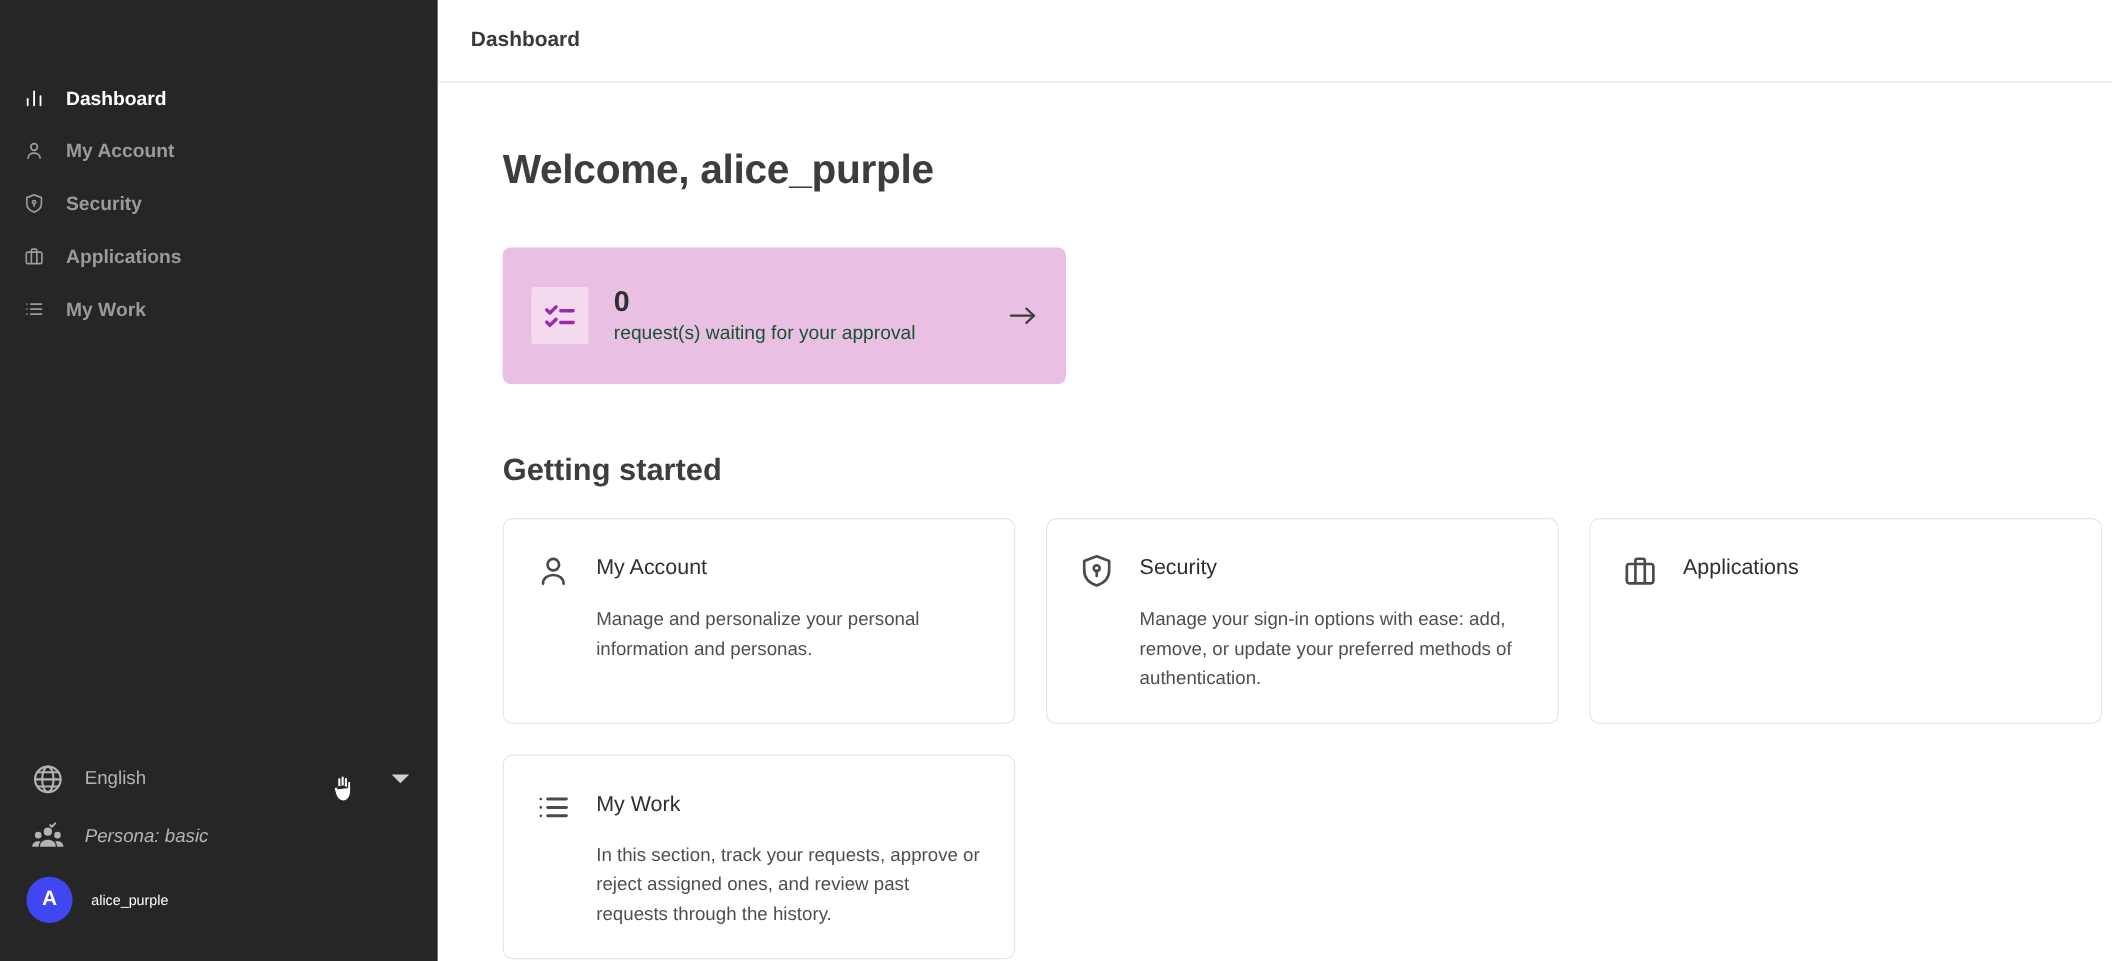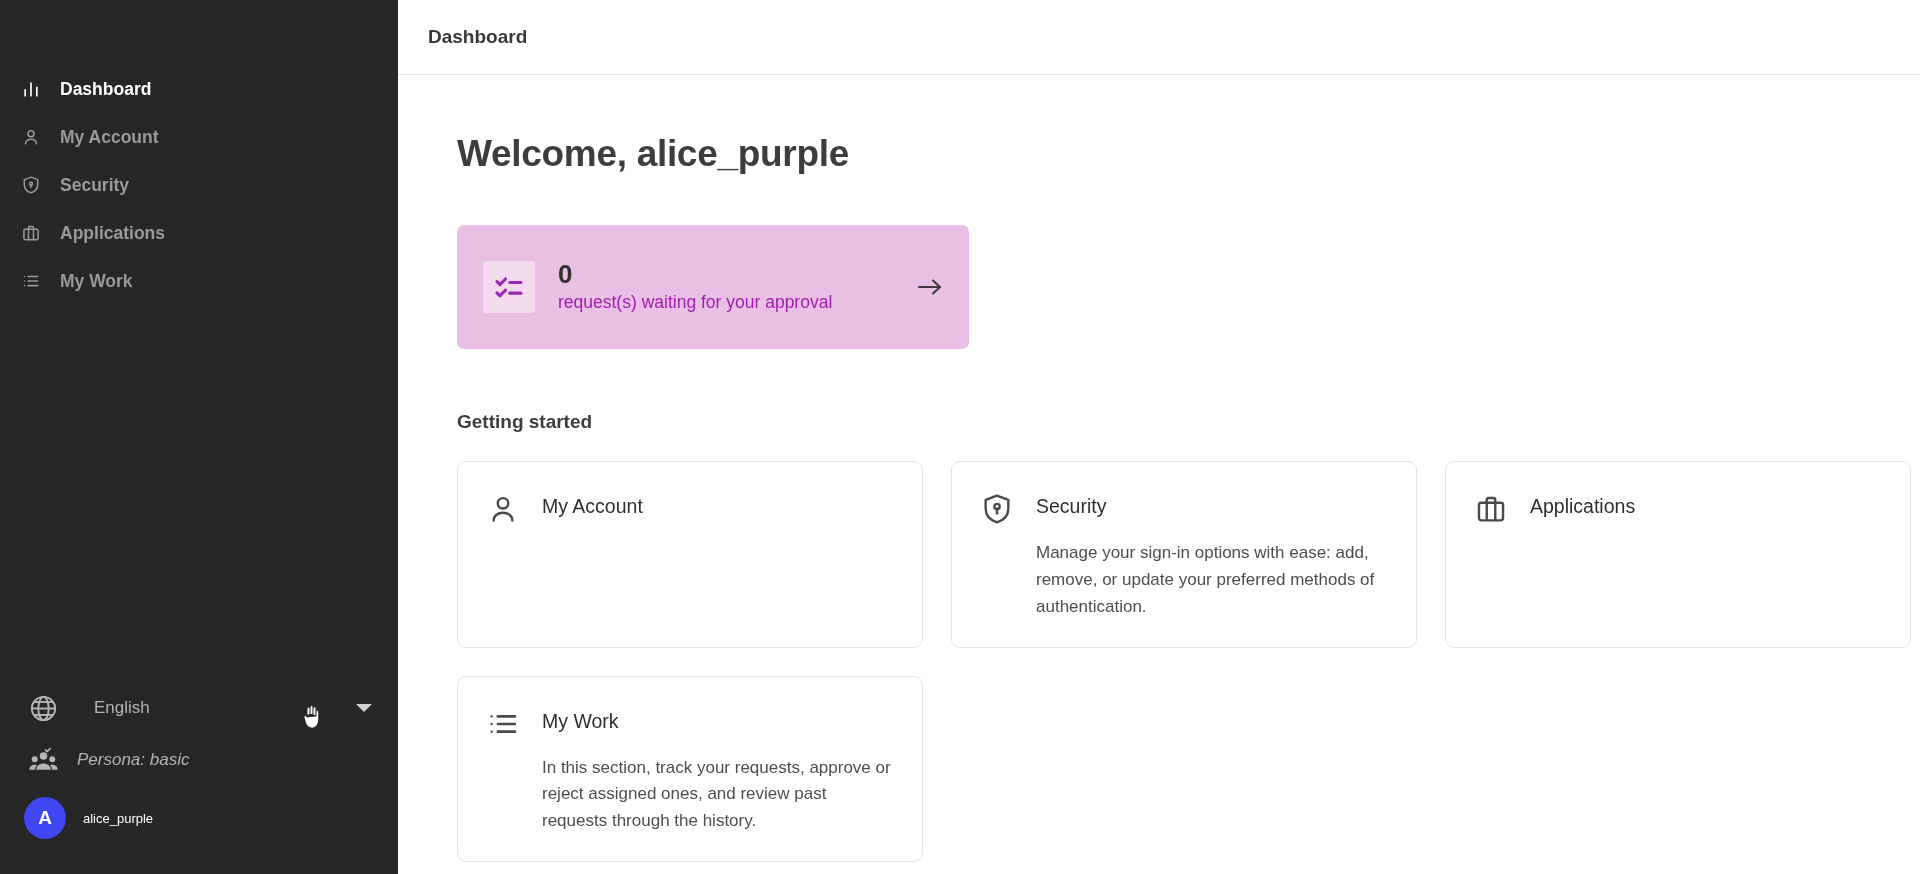--- a/index.html
+++ b/index.html
@@ -54,21 +54,21 @@
   }
   .nav-ico { width: 22px; height: 22px; flex: 0 0 22px; display: flex; align-items: center; justify-content: center; }
   .nav-ico svg { width: 20px; height: 20px; display: block; }
   .nav-label { font-size: 17.5px; font-weight: 700; color: #9a9a9a; }
   .nav-item.active .nav-label { color: #ffffff; }
 
   .sidebar-spacer { flex: 1 1 auto; }
   .sidebar-bottom { padding: 0 0 28px 0; display: flex; flex-direction: column; gap: 8px; }
 
   .lang-row {
-    display: flex; align-items: center; gap: 35px;
+    display: flex; align-items: center; gap: 18px;
     height: 44px; padding: 0 26px 0 28px; cursor: pointer; position: relative;
   }
   .lang-row .globe { width: 31px; height: 31px; flex: 0 0 31px; }
   .lang-row .globe svg { width: 31px; height: 31px; display: block; }
   .lang-label { font-size: 17px; color: #b4b4b4; }
   .lang-caret { margin-left: auto; width: 0; height: 0;
     border-left: 8px solid transparent; border-right: 8px solid transparent;
     border-top: 8px solid #d0d0d0; }
   .cursor-hand {
     position: absolute; left: 300px; top: 18px;
@@ -114,25 +114,25 @@
     cursor: pointer;
   }
   .approval-ico {
     width: 52px; height: 52px; flex: 0 0 52px; border-radius: 3px;
     background: rgba(255,255,255,0.42);
     display: flex; align-items: center; justify-content: center;
   }
   .approval-ico svg { width: 32px; height: 32px; display: block; }
   .approval-texts { margin-left: 23px; display: flex; flex-direction: column; gap: 5px; }
   .approval-count { font-size: 26px; font-weight: 700; color: #2f2f2f; line-height: 1; }
-  .approval-desc { font-size: 17.5px; color: #a21caf; }
+  .approval-desc { font-size: 17.5px; color: #14532d; }
   .approval-arrow { margin-left: auto; width: 30px; height: 24px; }
   .approval-arrow svg { width: 30px; height: 24px; display: block; }
 
-  .section-title { margin-top: 62px; font-size: 19px; font-weight: 700; color: #3d3d3d; }
+  .section-title { margin-top: 62px; font-size: 28px; font-weight: 700; color: #3d3d3d; }
 
   .cards {
     margin-top: 28px; display: flex; flex-wrap: wrap;
     gap: 28px; width: 1510px;
   }
   .card {
     width: 466px; min-height: 177px;
     background: #ffffff; border: 1px solid #e4e4e4; border-radius: 9px;
     padding: 28px 30px 26px 28px; cursor: pointer;
   }
@@ -299,20 +299,21 @@
         <div class="card">
           <div class="card-head">
             <span class="card-ico">
               <svg viewBox="0 0 24 24" fill="none" stroke="#4a4a4a" stroke-width="1.7" stroke-linecap="round">
                 <circle cx="12" cy="8" r="3.7"></circle>
                   <path d="M5.4 20.2c0-3.5 3-5.6 6.6-5.6s6.6 2.1 6.6 5.6"></path>
               </svg>
             </span>
             <span class="card-title">My Account</span>
           </div>
+          <div class="card-desc">Manage and personalize your personal information and personas.</div>
         </div>
 
         <div class="card">
           <div class="card-head">
             <span class="card-ico">
               <svg viewBox="0 0 24 24" fill="none" stroke="#4a4a4a" stroke-width="1.7" stroke-linejoin="round">
                 <path d="M12 2.6 20 5.6v6c0 5-3.4 8.3-8 9.8-4.6-1.5-8-4.8-8-9.8v-6z"></path>
                 <circle cx="12" cy="10.3" r="1.9"></circle>
                   <line x1="12" y1="11.8" x2="12" y2="15.2" stroke-linecap="round"></line>
               </svg>

